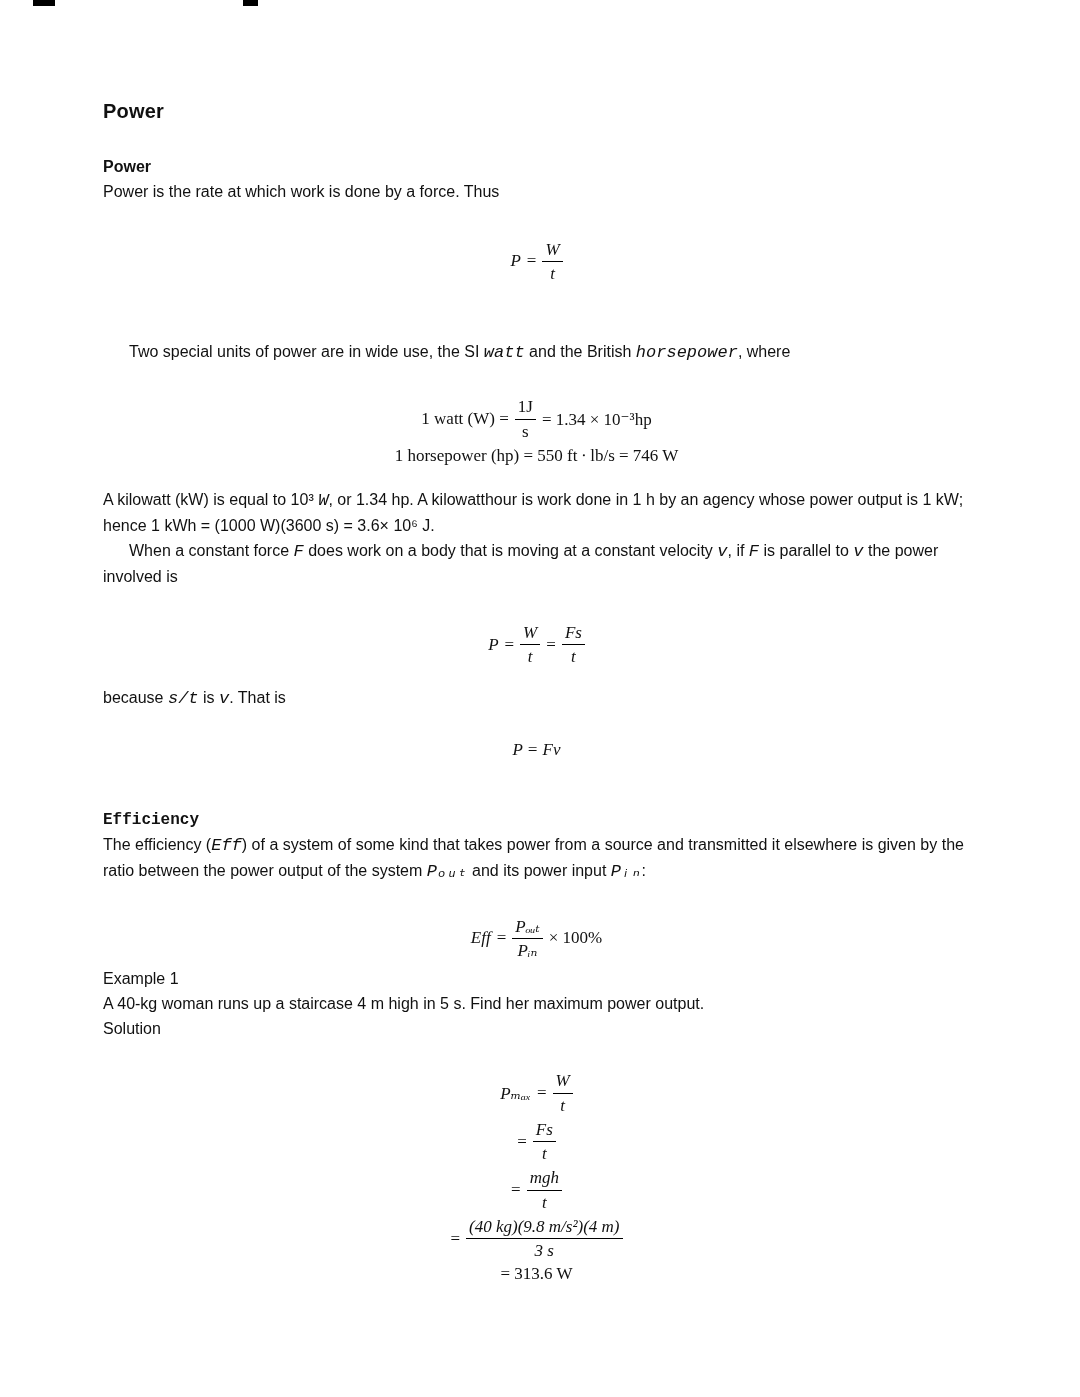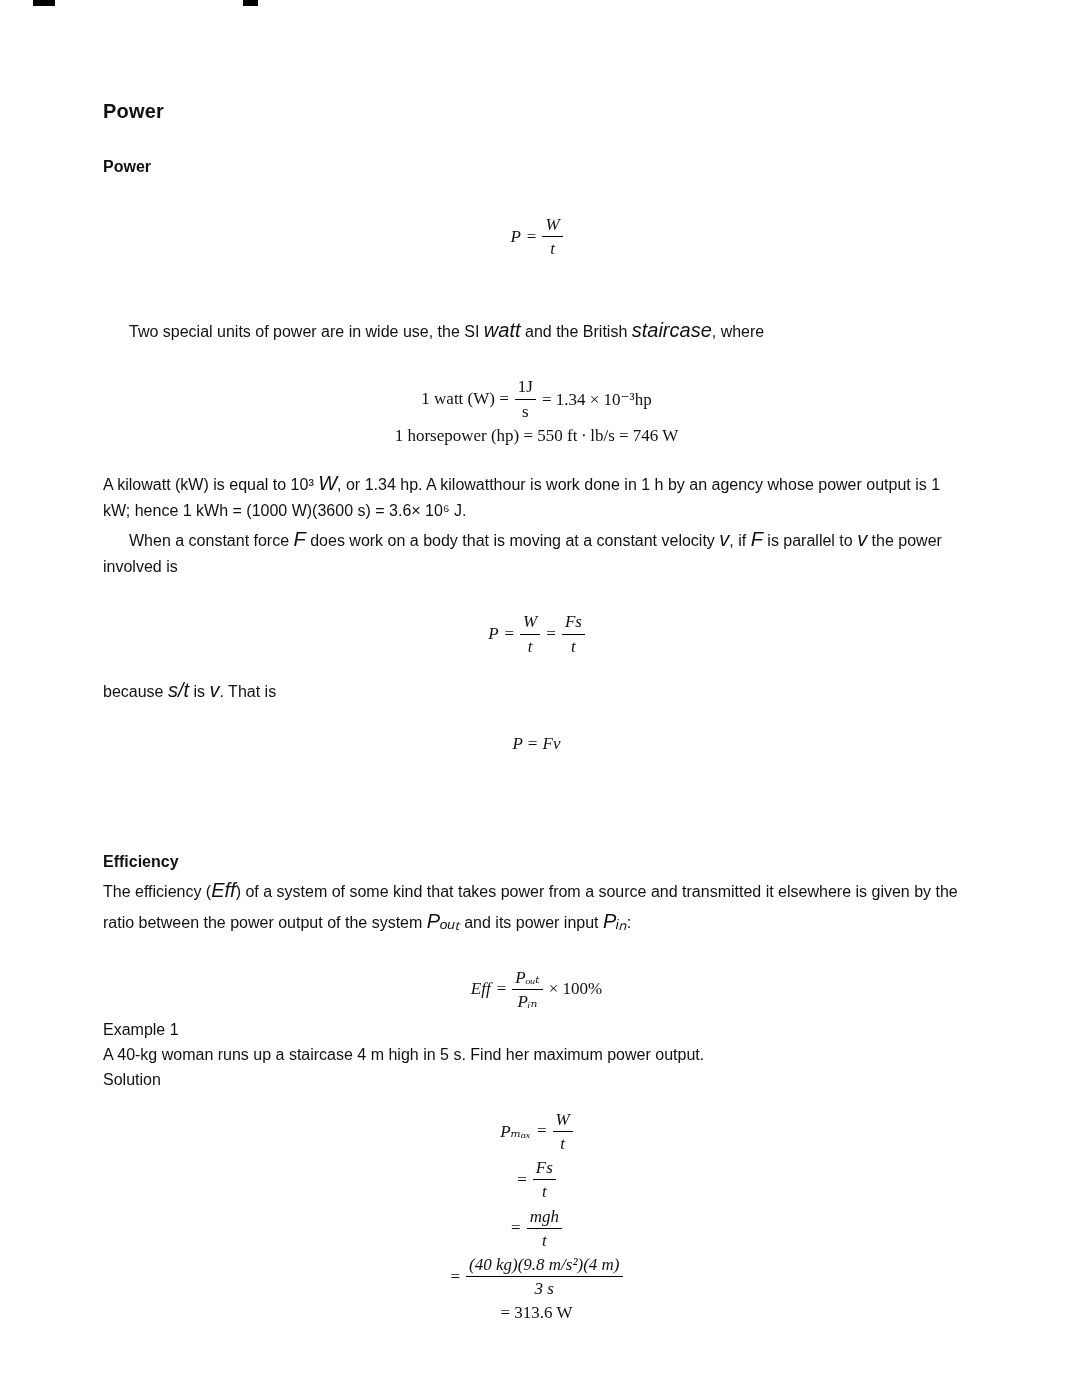--- a/index.html
+++ b/index.html
@@ -16,70 +16,71 @@
   .artifact.a2 { left:243px; width:15px; }
 
   .page { padding:100px 110px 0 103px; }
 
   .doc-title { font-size:20px; font-weight:bold; margin-bottom:32px; letter-spacing:0.2px; }
   .subheading { font-size:16px; font-weight:bold; line-height:1.55; }
   .body-text { font-size:16px; line-height:1.55; }
   .indent { text-indent:26px; }
 
   .mvar {
-    font-family:Liberation Sans, sans-serif;
+    font-family:Liberation Mono, monospace;
     font-style:italic;
-    font-size:20px;
+    font-size:17px;
   }
 
   .math-line {
     font-family:"Liberation Serif","DejaVu Serif",serif;
     font-size:17px;
     display:flex; justify-content:center; align-items:center;
     gap:6px;
   }
   .math-line .it { font-style:italic; }
   .frac { display:inline-block; text-align:center; line-height:1.25; }
   .frac .num { display:block; border-bottom:1.3px solid #000; padding:0 3px 1px; }
   .frac .den { display:block; padding:1px 3px 0; }
 
   .m-f1   { margin:34px 0 56px; }
   .m-p2   { margin-top:0; }
   .m-units{ margin:30px 0 22px; }
   .units-l2 { margin-top:4px; }
   .m-f2   { margin:32px 0 18px; }
   .m-f3   { margin:28px 0 0; }
-  .eff-head { margin-top:96px; }
+  .eff-head { margin-top:48px;font-family:Liberation Mono, monospace; }
   .m-eff  { margin:30px 0 6px; }
-  .deriv  { margin-top:16px; }
+  .deriv  { margin-top:29px; }
   .deriv .math-line { margin:3px 0; }
 </style>
 </head>
 <body>
 
 <div class="artifact a1"></div>
 <div class="artifact a2"></div>
 
 <div class="page">
 
   <h1 class="doc-title">Power</h1>
 
   <h2 class="subheading">Power</h2>
+  <p class="body-text">Power is the rate at which work is done by a force. Thus</p>
 
   <div class="math-line m-f1">
     <span class="it">P</span>
     <span>=</span>
     <span class="frac">
       <span class="num it">W</span>
       <span class="den it">t</span>
     </span>
   </div>
 
   <p class="body-text indent">
-    <span>Two special units of power are in wide use, the SI </span><span class="mvar">watt</span><span> and the British </span><span class="mvar">staircase</span><span>, where</span>
+    <span>Two special units of power are in wide use, the SI </span><span class="mvar">watt</span><span> and the British </span><span class="mvar">horsepower</span><span>, where</span>
   </p>
 
   <div class="m-units">
     <div class="math-line">
       <span>1 watt (W) =</span>
       <span class="frac">
         <span class="num">1J</span>
         <span class="den">s</span>
       </span>
       <span>= 1.34 × 10⁻³hp</span>

